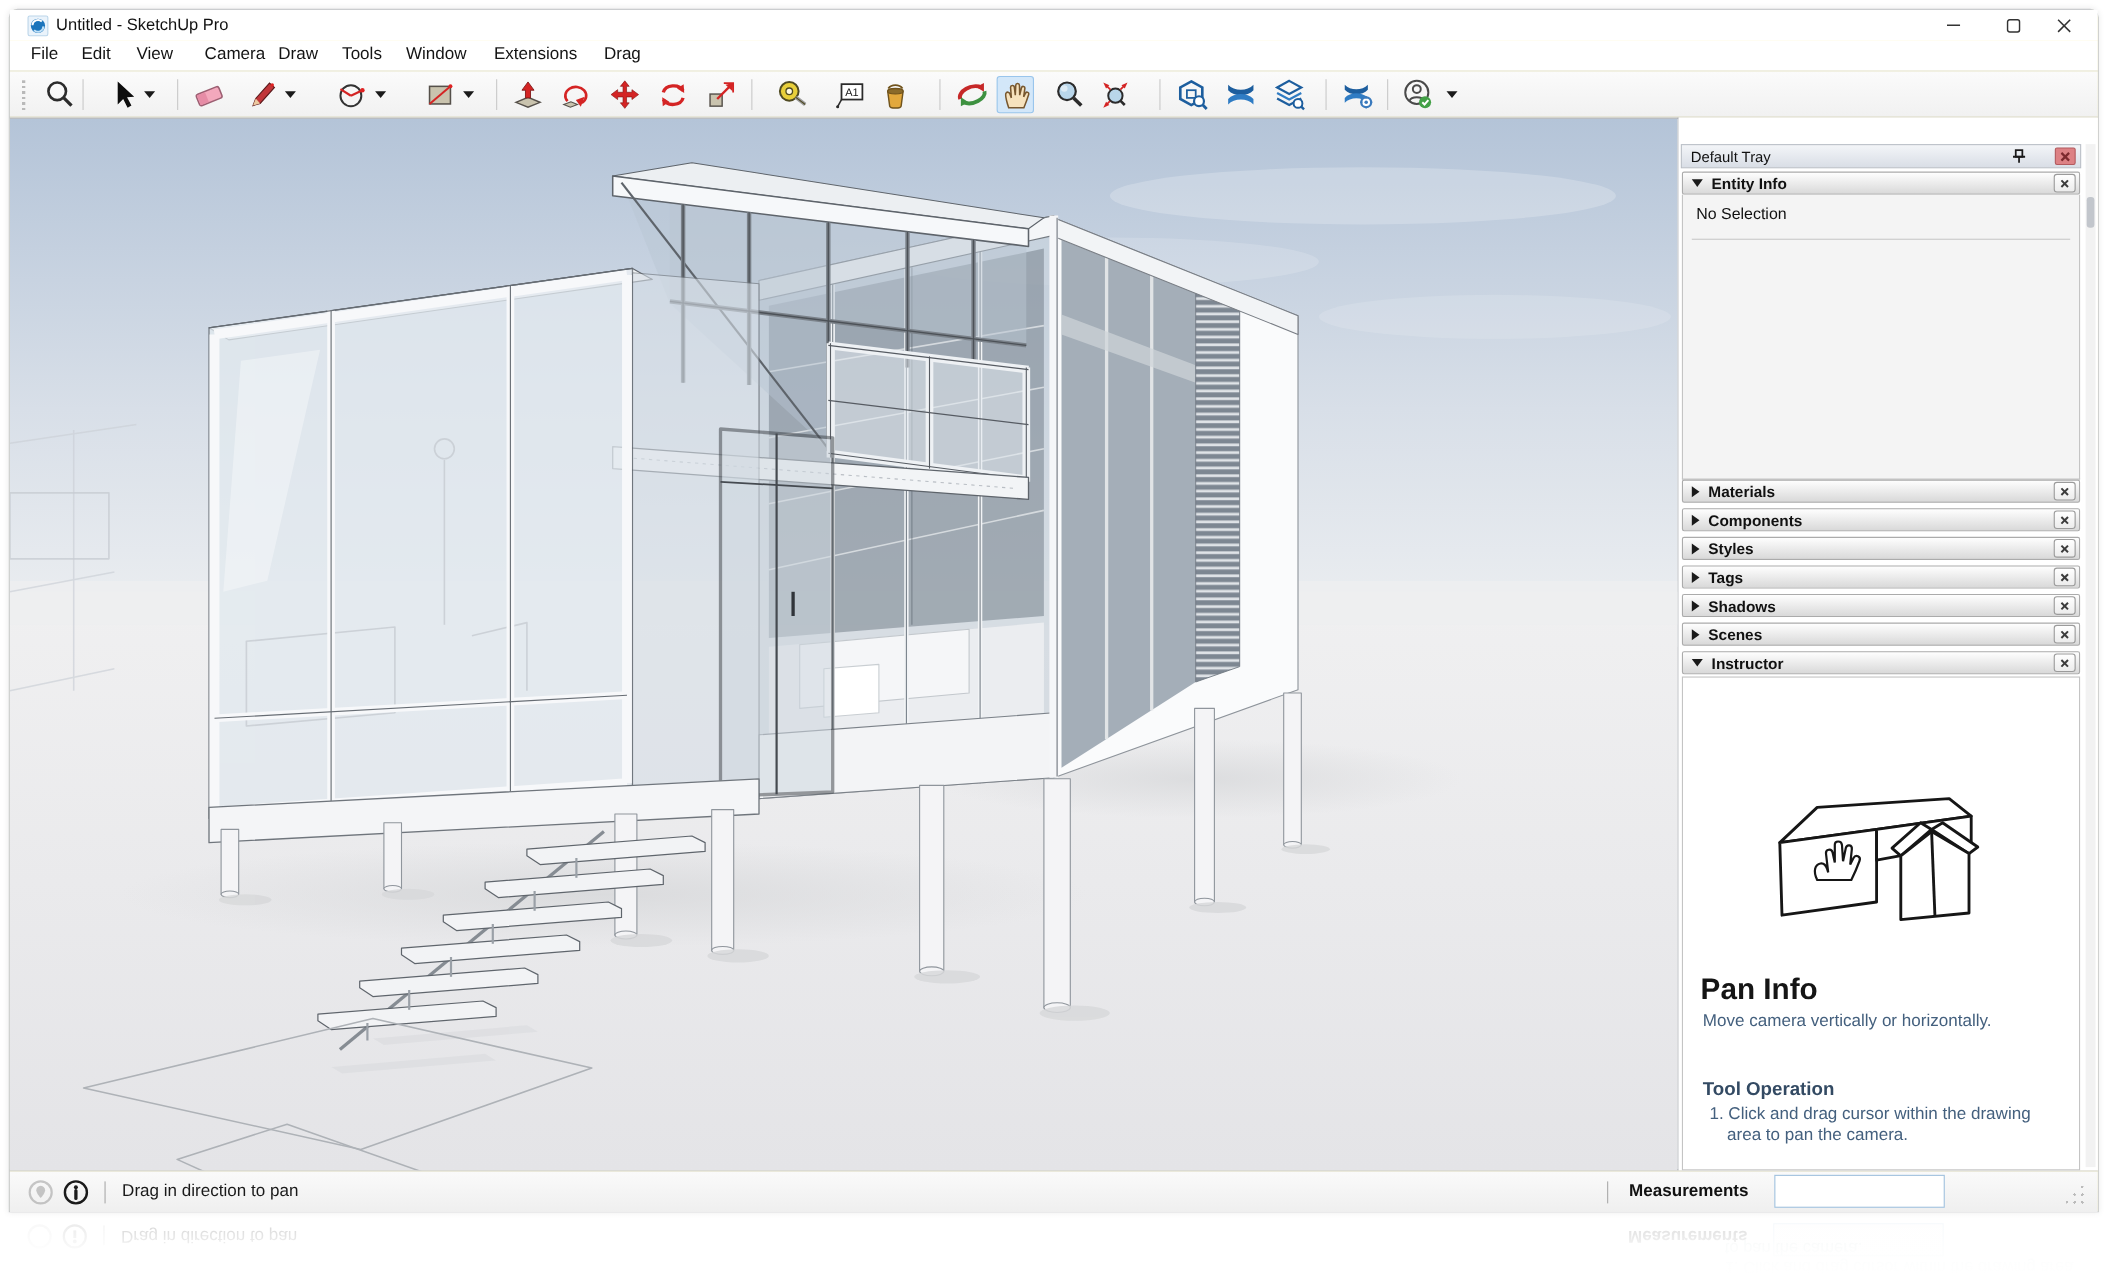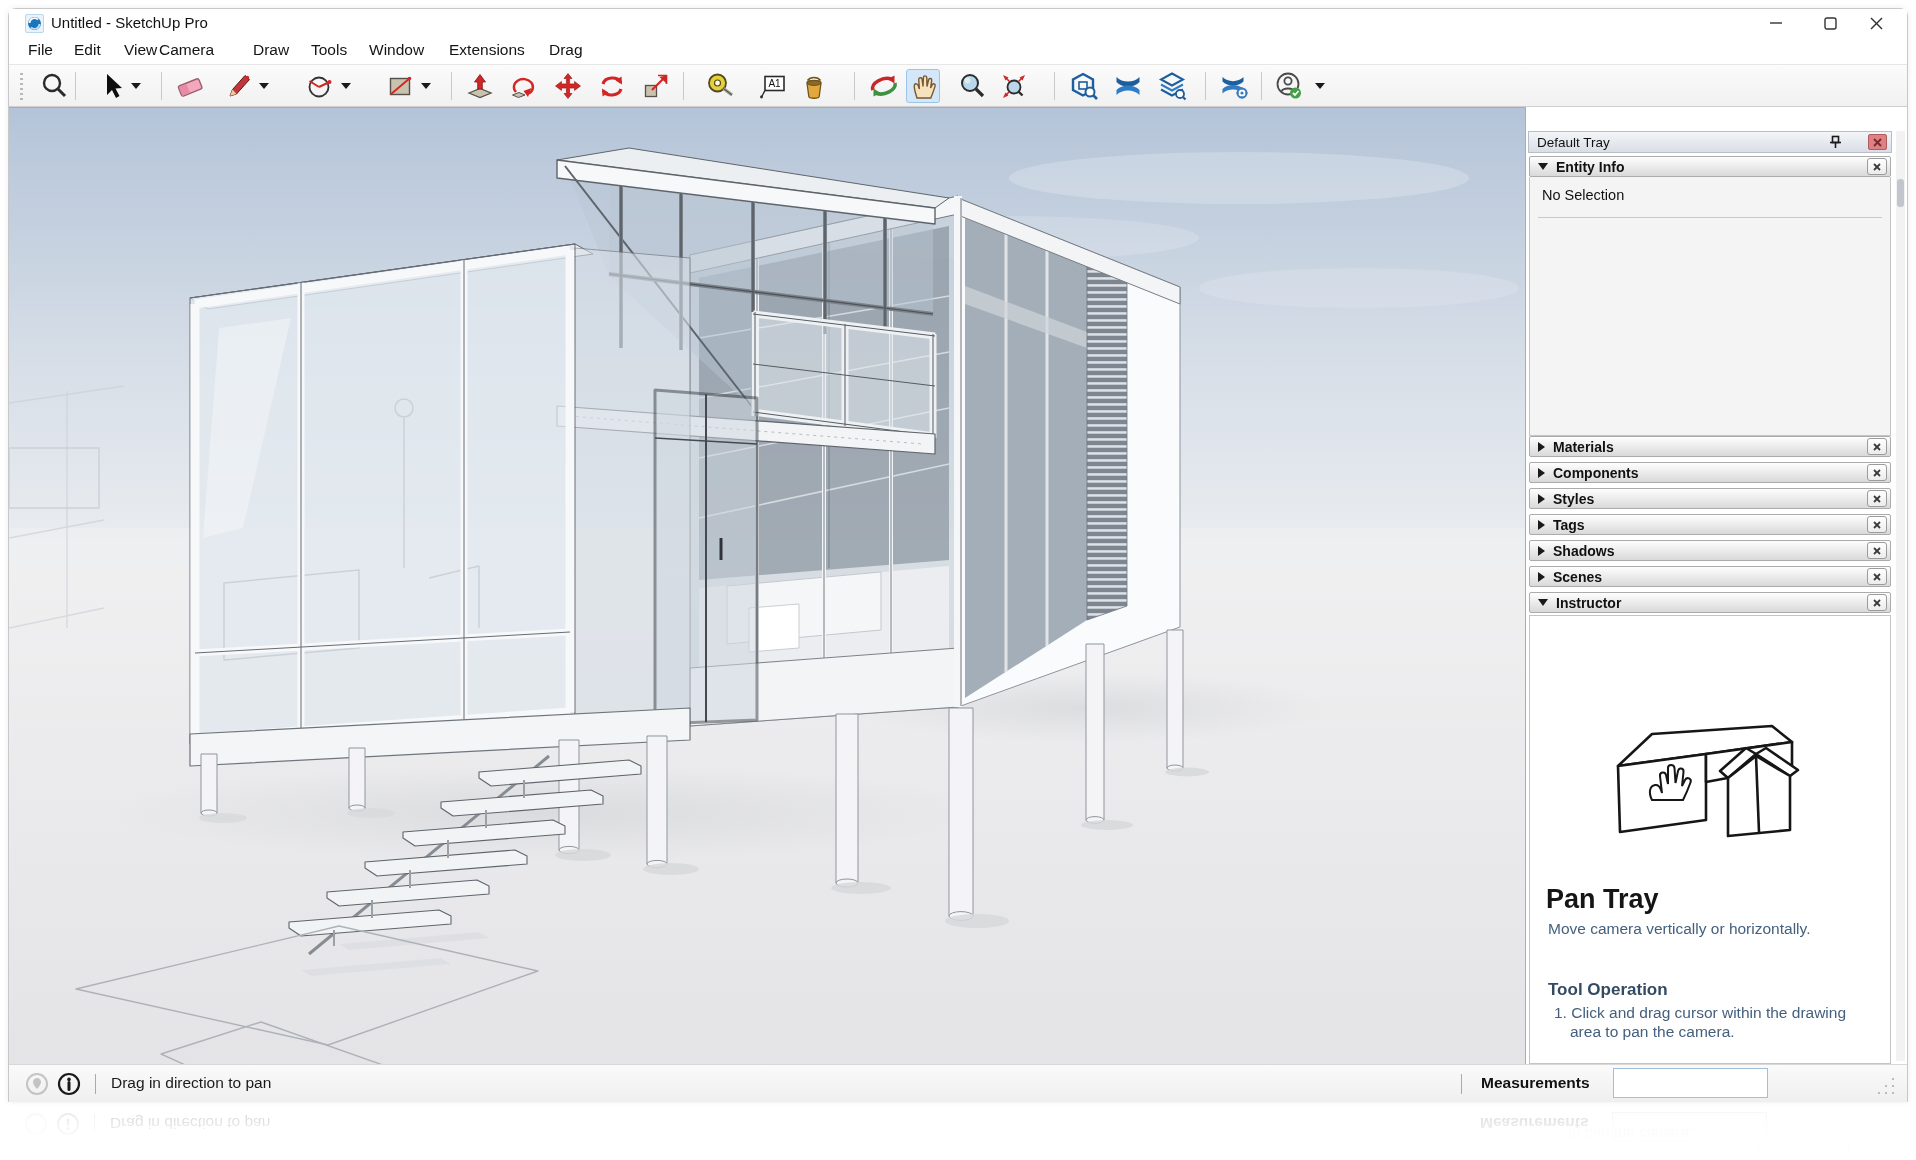--- a/index.html
+++ b/index.html
@@ -124,21 +124,21 @@
           <line x1="1" y1="1" x2="12" y2="12" stroke="#333" stroke-width="1.4"></line>
           <line x1="12" y1="1" x2="1" y2="12" stroke="#333" stroke-width="1.4"></line>
         </svg>
       </div>
   </div>
 
   <div class="menubar">
     <span class="menu-item" style="left:19px">File</span>
     <span class="menu-item" style="left:65px">Edit</span>
     <span class="menu-item" style="left:115px">View</span>
-    <span class="menu-item" style="left:150px">Camera</span>
+    <span class="menu-item" style="left:177px">Camera</span>
     <span class="menu-item" style="left:244px">Draw</span>
     <span class="menu-item" style="left:302px">Tools</span>
     <span class="menu-item" style="left:360px">Window</span>
     <span class="menu-item" style="left:440px">Extensions</span>
     <span class="menu-item" style="left:540px">Drag</span>
   </div>
 
   <div class="toolbar">
     <div class="tb-grip"></div>
 
@@ -694,21 +694,21 @@
               <polygon points="132,74 160,50 150,44 124,67"></polygon>
               <polygon points="160,50 194,72 202,66 170,44"></polygon>
               <polygon points="132,74 160,52 194,72 194,126 132,132"></polygon>
               <line x1="160" y1="52" x2="163" y2="128"></line>
             </g>
             <g fill="#fff" stroke="#161616" stroke-width="2">
               <path d="M56,96 C52,88 54,82 59,81 C62,80.5 64,83 65,86 L66,89 L64,72 C63.5,68 69,67 70,71 L72,80 L72,64 C72,60 78,60 78.5,64 L79.5,79 L82,67 C83,63 88,64 87.5,68 L86,82 L89,76 C91,72.5 96,74.5 94.5,78.5 C92.5,84 90,90 87,96 Z"></path>
             </g>
           </svg>
         </div>
-        <div class="instr-title">Pan Tray</div>
+        <div class="instr-title">Pan Info</div>
         <div class="instr-desc">Move camera vertically or horizontally.</div>
         <div class="instr-op-title">Tool Operation</div>
         <div class="instr-step">1. Click and drag cursor within the drawing area to pan the camera.</div>
       </div>
 
       <div class="tray-scroll">
         <div class="tray-scroll-thumb"></div>
       </div>
     </div>
   </div>

